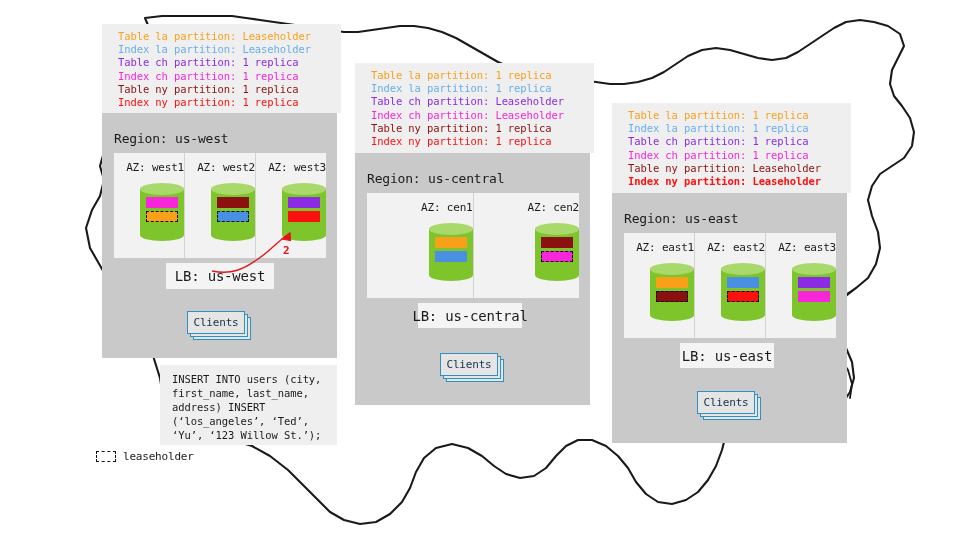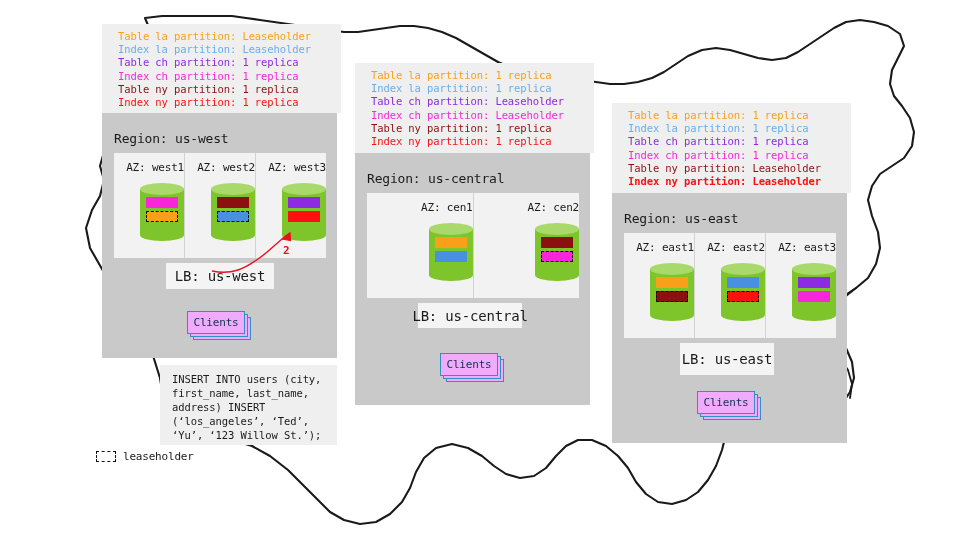--- a/index.html
+++ b/index.html
@@ -136,21 +136,21 @@
   
   .clients {
     position: absolute;
     width: 62px;
     height: 26px;
   }
   .clients .sheet {
     position: absolute;
     width: 58px;
     height: 23px;
-    background: #f0abfc;
+    background: #e5e5e5;
     border: 1px solid #2f90c4;
     box-sizing: border-box;
   }
   .clients .s3 { left: 6px; top: 6px; }
   .clients .s2 { left: 3px; top: 3px; }
   .clients .s1 {
     left: 0; top: 0;
     display: flex; align-items: center; justify-content: center;
   }
   .clients-label {
@@ -390,21 +390,21 @@
 
     <div class="clients" style="left:85px; top:198px;">
       <div class="sheet s3"></div>
       <div class="sheet s2"></div>
       <div class="sheet s1">
         <span class="clients-label">Clients</span>
       </div>
     </div>
   </div>
 
-  <div class="lb-box" style="left:680px; top:343px; width:94px; height:32px;">
+  <div class="lb-box" style="left:680px; top:343px; width:94px; height:25px;">
     <span class="lb-label">LB: us-east</span>
   </div>
 
   <div class="info-box" style="left:612px; top:103px; width:239px; height:90px;">
     <div class="info-line" style="color:#f9a01b;">Table la partition: 1 replica</div>
     <div class="info-line" style="color:#6aaee8;">Index la partition: 1 replica</div>
     <div class="info-line" style="color:#8b2be2;">Table ch partition: 1 replica</div>
     <div class="info-line" style="color:#f726d8;">Index ch partition: 1 replica</div>
     <div class="info-line" style="color:#8b1111;">Table ny partition: Leaseholder</div>
     <div class="info-line" style="color:#fc1111;font-weight:bold;">Index ny partition: Leaseholder</div>

